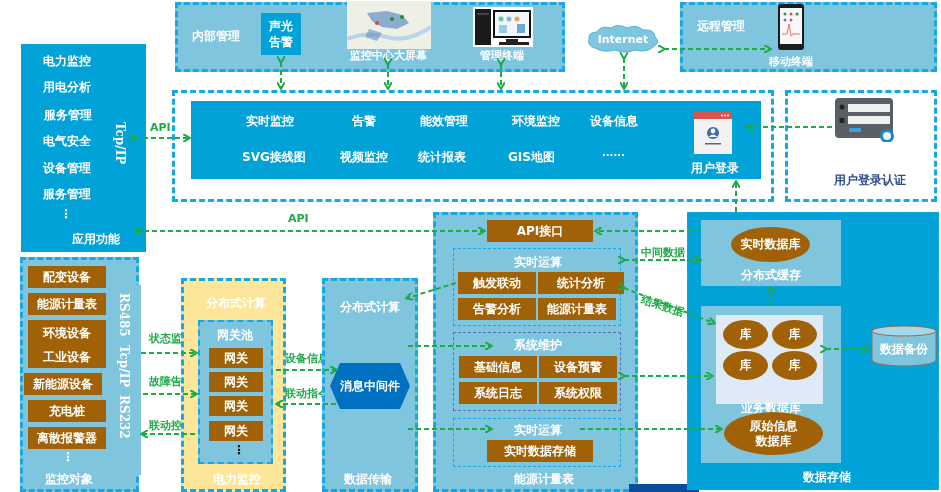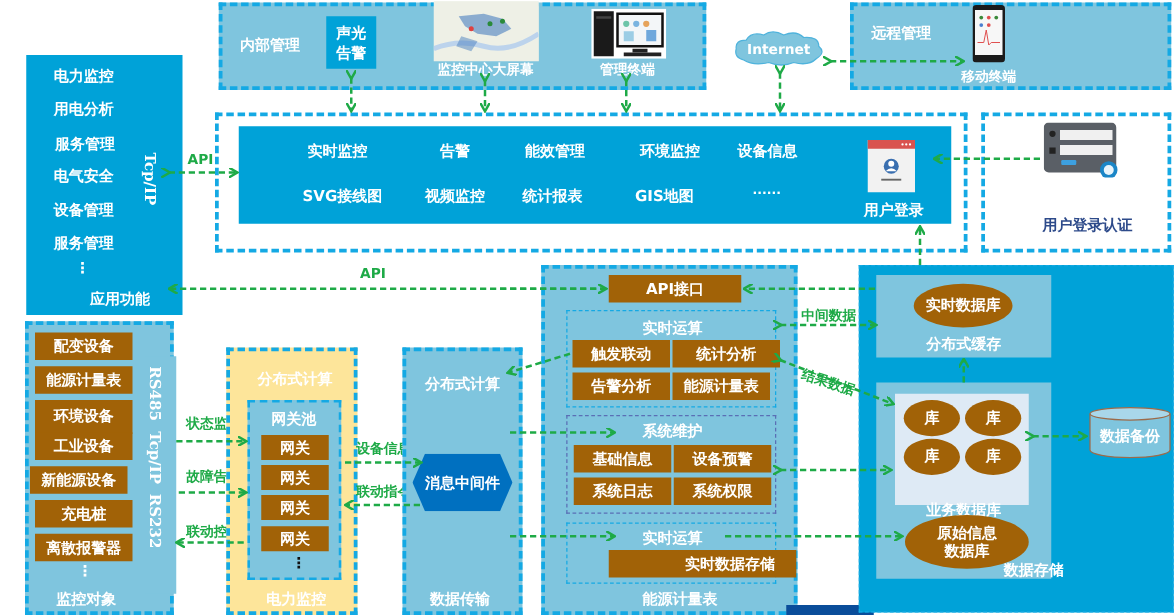--- a/index.html
+++ b/index.html
@@ -196,21 +196,21 @@
 
 <div class="abs" style="left:453px;top:332px;width:168px;height:79px;border:1px dashed #5a6fb5;box-sizing:border-box;"></div>
 <div class="abs wt t12" style="left:514px;top:337px;">系统维护</div>
 <div class="abs dblue t12 center" style="left:459px;top:356px;width:78px;height:22px;">基础信息</div>
 <div class="abs dblue t12 center" style="left:539px;top:356px;width:78px;height:22px;">设备预警</div>
 <div class="abs dblue t12 center" style="left:459px;top:382px;width:78px;height:22px;">系统日志</div>
 <div class="abs dblue t12 center" style="left:539px;top:382px;width:78px;height:22px;">系统权限</div>
 
 <div class="abs dash-thin" style="left:453px;top:418px;width:168px;height:49px;border-width:1px;"></div>
 <div class="abs wt t12" style="left:514px;top:422px;">实时运算</div>
-<div class="abs dblue t12 center" style="left:487px;top:440px;width:106px;height:22px;padding-left:44px;">实时数据存储</div>
+<div class="abs dblue t12 center" style="left:487px;top:440px;width:106px;height:22px;">实时数据存储</div>
 <div class="abs wt t12" style="left:514px;top:471px;">能源计量表</div>
 
 <div class="abs glabel" style="left:641px;top:245px;">中间数据</div>
 <div class="abs glabel" style="left:644px;top:292px;transform:rotate(18deg);transform-origin:left top;">结果数据</div>
 
 <div class="abs" style="left:629px;top:484px;width:70px;height:8px;background:#0a4d9a;"></div>
 
 <div class="abs blue" style="left:687px;top:212px;width:252px;height:278px;border:1.5px dashed #14a9e4;box-sizing:border-box;"></div>
 
 <div class="abs lb" style="left:701px;top:220px;width:140px;height:66px;"></div>
@@ -222,21 +222,21 @@
 <div class="abs dblue t12 center" style="left:723px;top:320px;width:45px;height:29px;border-radius:50%;">库</div>
 <div class="abs dblue t12 center" style="left:772px;top:320px;width:45px;height:29px;border-radius:50%;">库</div>
 <div class="abs dblue t12 center" style="left:723px;top:351px;width:45px;height:29px;border-radius:50%;">库</div>
 <div class="abs dblue t12 center" style="left:772px;top:351px;width:45px;height:29px;border-radius:50%;">库</div>
 <div class="abs t12" style="left:741px;top:384px;color:#ffffff;margin-top:16px;">业务数据库</div>
 
 <div class="abs dblue t12 center" style="left:724px;top:412px;width:99px;height:43px;border-radius:50%;flex-direction:column;line-height:15px;">
   <span>原始信息</span>
   <span>数据库</span>
 </div>
-<div class="abs wt t12" style="left:803px;top:448px;">数据存储</div>
+<div class="abs wt t12" style="left:803px;top:469px;">数据存储</div>
 
 <div class="abs center" style="left:871px;top:325px;width:66px;height:42px;">
   <svg width="66" height="42" class="ov">
     <path d="M1 6 L1 35 A32 6 0 0 0 65 35 L65 6" fill="#7fc5de" stroke="#9c6b4a" stroke-width="1"></path>
     <ellipse cx="33" cy="6" rx="32" ry="5" fill="#a9d7ea" stroke="#9c6b4a" stroke-width="1"></ellipse>
   </svg>
   <span class="wt t12" style="position:relative;top:3px;">数据备份</span>
 </div>
 
 <div class="abs glabel" style="left:150px;top:121px;">API</div>

